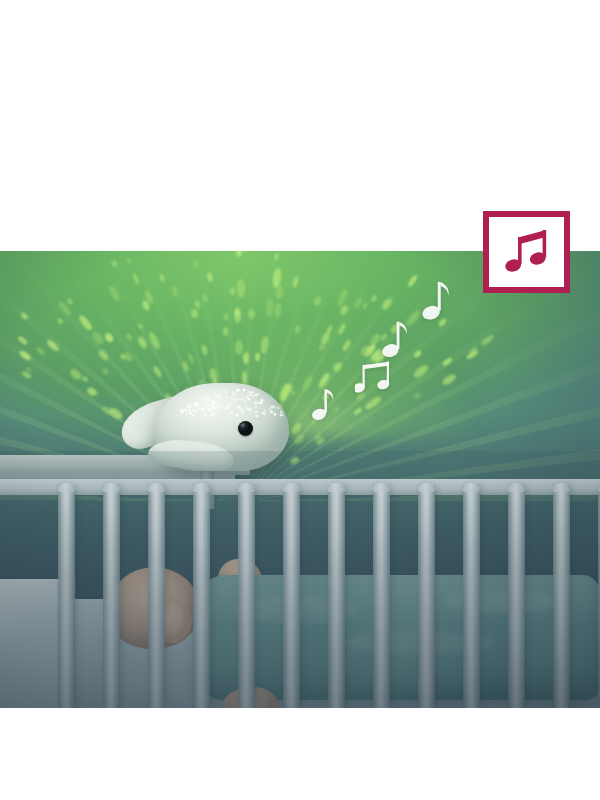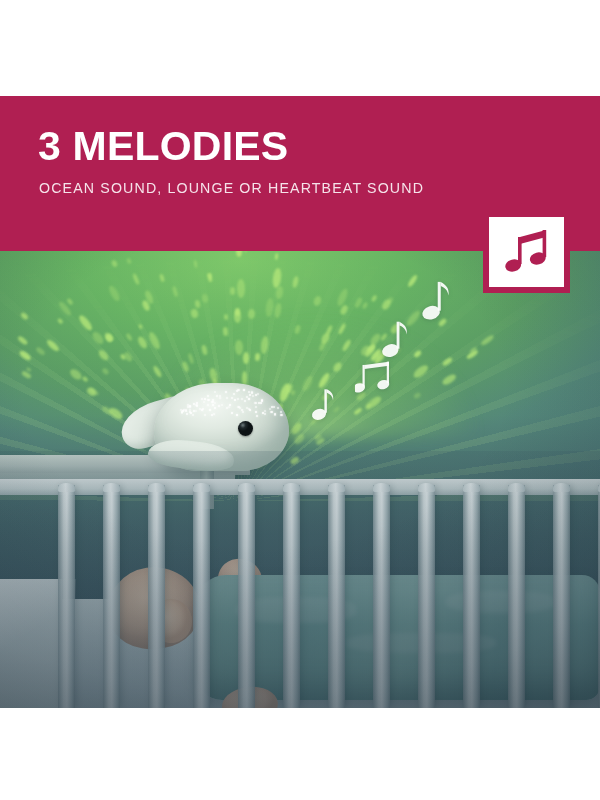--- a/index.html
+++ b/index.html
@@ -346,24 +346,20 @@
     background: radial-gradient(95% 82% at 44% 30%,
       rgba(0,0,0,0) 42%, rgba(14,32,40,0.20) 82%, rgba(10,26,34,0.34) 100%);
     pointer-events: none;
   }
 </style>
 </head>
 <body>
 
 <div id="poster">
 
-  <div class="banner">
-    <h1 class="banner-title">3 MELODIES</h1>
-    <p class="banner-subtitle">OCEAN SOUND, LOUNGE OR HEARTBEAT SOUND</p>
-  </div>
 
   <div class="badge">
     <div class="badge-inner">
       <span>
         <svg width="46" height="50" viewBox="0 0 46 50" aria-hidden="true">
           <g fill="#b01f52">
             <path d="M16 10 L42 3 L42 10 L16 17 Z"></path>
             <path d="M16 10 L42 3 L42 6 L16 13 Z" fill="#d8azz" opacity="0"></path>
             <rect x="14" y="10" width="3.6" height="27"></rect>
             <rect x="38.6" y="3" width="3.6" height="27"></rect>

